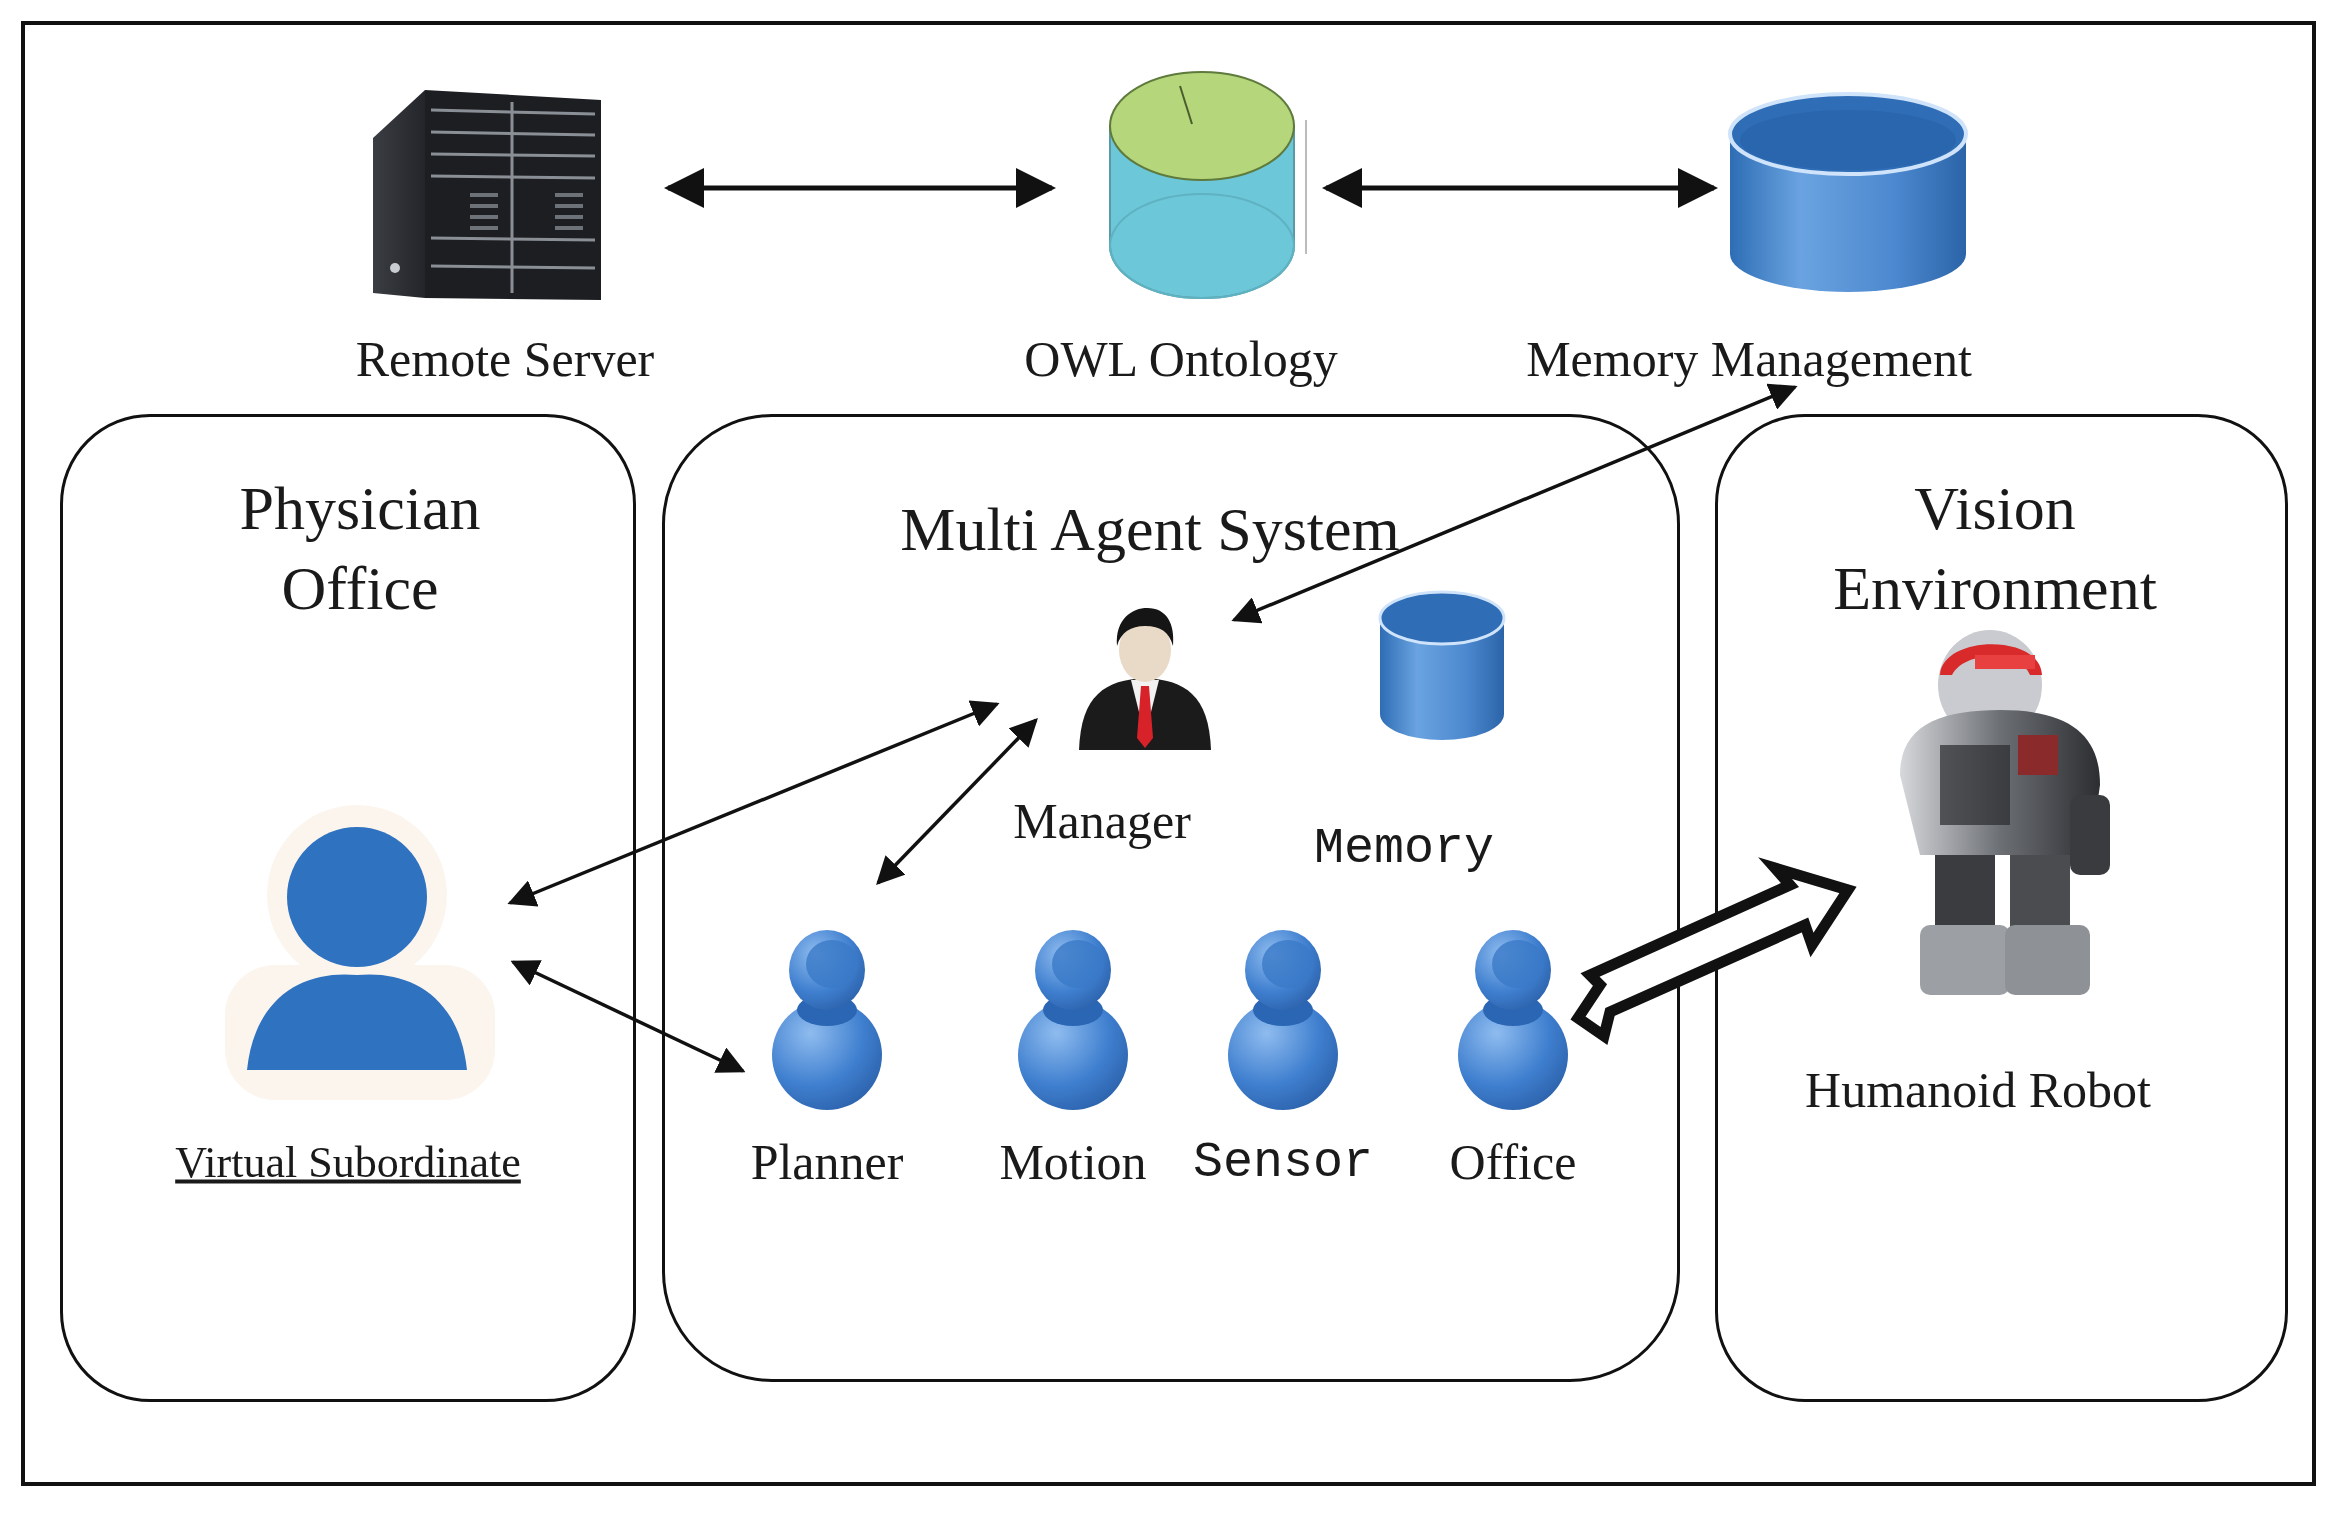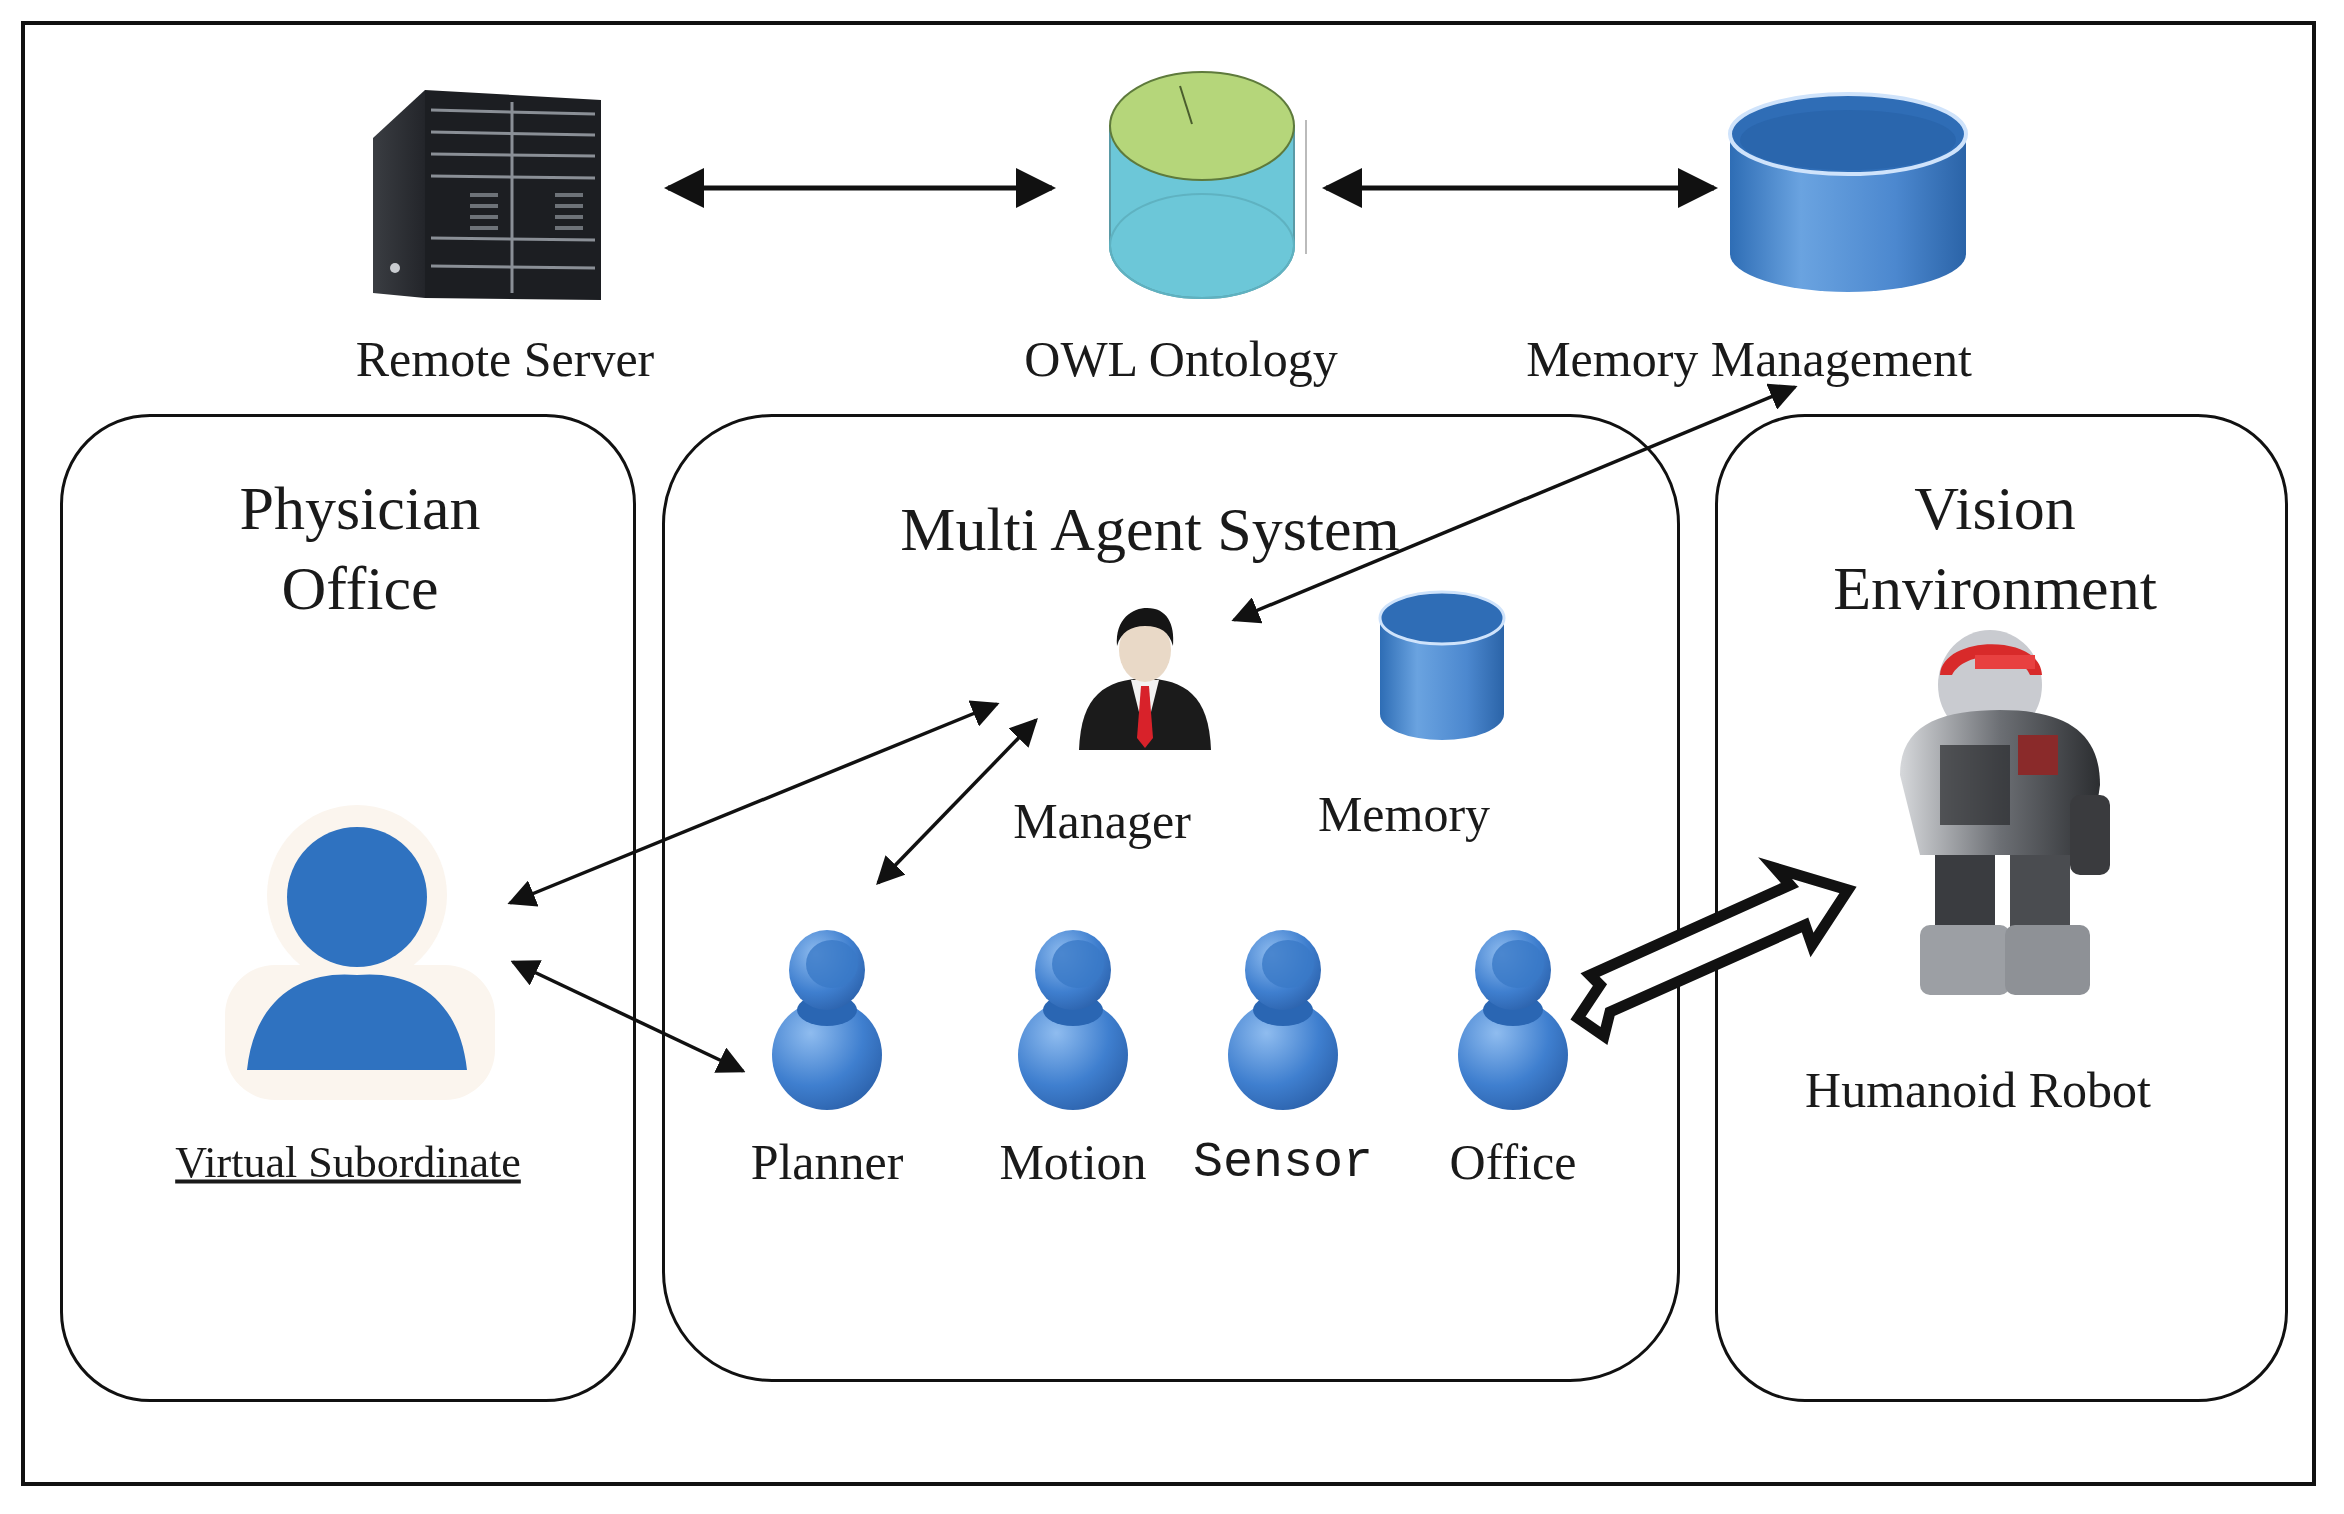--- a/index.html
+++ b/index.html
@@ -102,21 +102,21 @@
   <polygon points="66,86 74,86 78,138 70,148 62,138" fill="#d8222a"></polygon>
   <ellipse cx="70" cy="50" rx="26" ry="32" fill="#e9d9c7"></ellipse>
   <path d="M42,46 C40,18 58,8 72,8 C92,8 100,24 98,46 C94,32 86,26 70,26 C56,26 46,32 42,46 Z" fill="#151515"></path>
 </svg>
 <div class="lbl cap" style="left:1102px;top:821px;">Manager</div>
 
 <svg class="icon" style="left:1372px;top:588px;" width="140" height="158" viewBox="0 0 140 158">
   <path d="M8,30 L8,126 A62,26 0 0 0 132,126 L132,30 Z" fill="url(#dbBody)"></path>
   <ellipse cx="70" cy="30" rx="62" ry="26" fill="#2f6db6" stroke="#cfe3fb" stroke-width="3"></ellipse>
 </svg>
-<div class="lbl cap" style="left:1404px;top:814px;">Memory</div>
+<div class="lbl cap" style="left:1404px;top:848px;font-family:Liberation Mono, monospace;">Memory</div>
 
 <div id="agents">
     <svg class="icon" width="130" height="180" viewBox="0 0 130 180" style="left: 762px; top: 930px;">
       <defs>
         <radialGradient id="ag0" cx="0.35" cy="0.3" r="0.8">
           <stop offset="0" stop-color="#8fbcef"></stop>
           <stop offset="0.6" stop-color="#3f7fcf"></stop>
           <stop offset="1" stop-color="#2a5fa8"></stop>
         </radialGradient>
       </defs>

